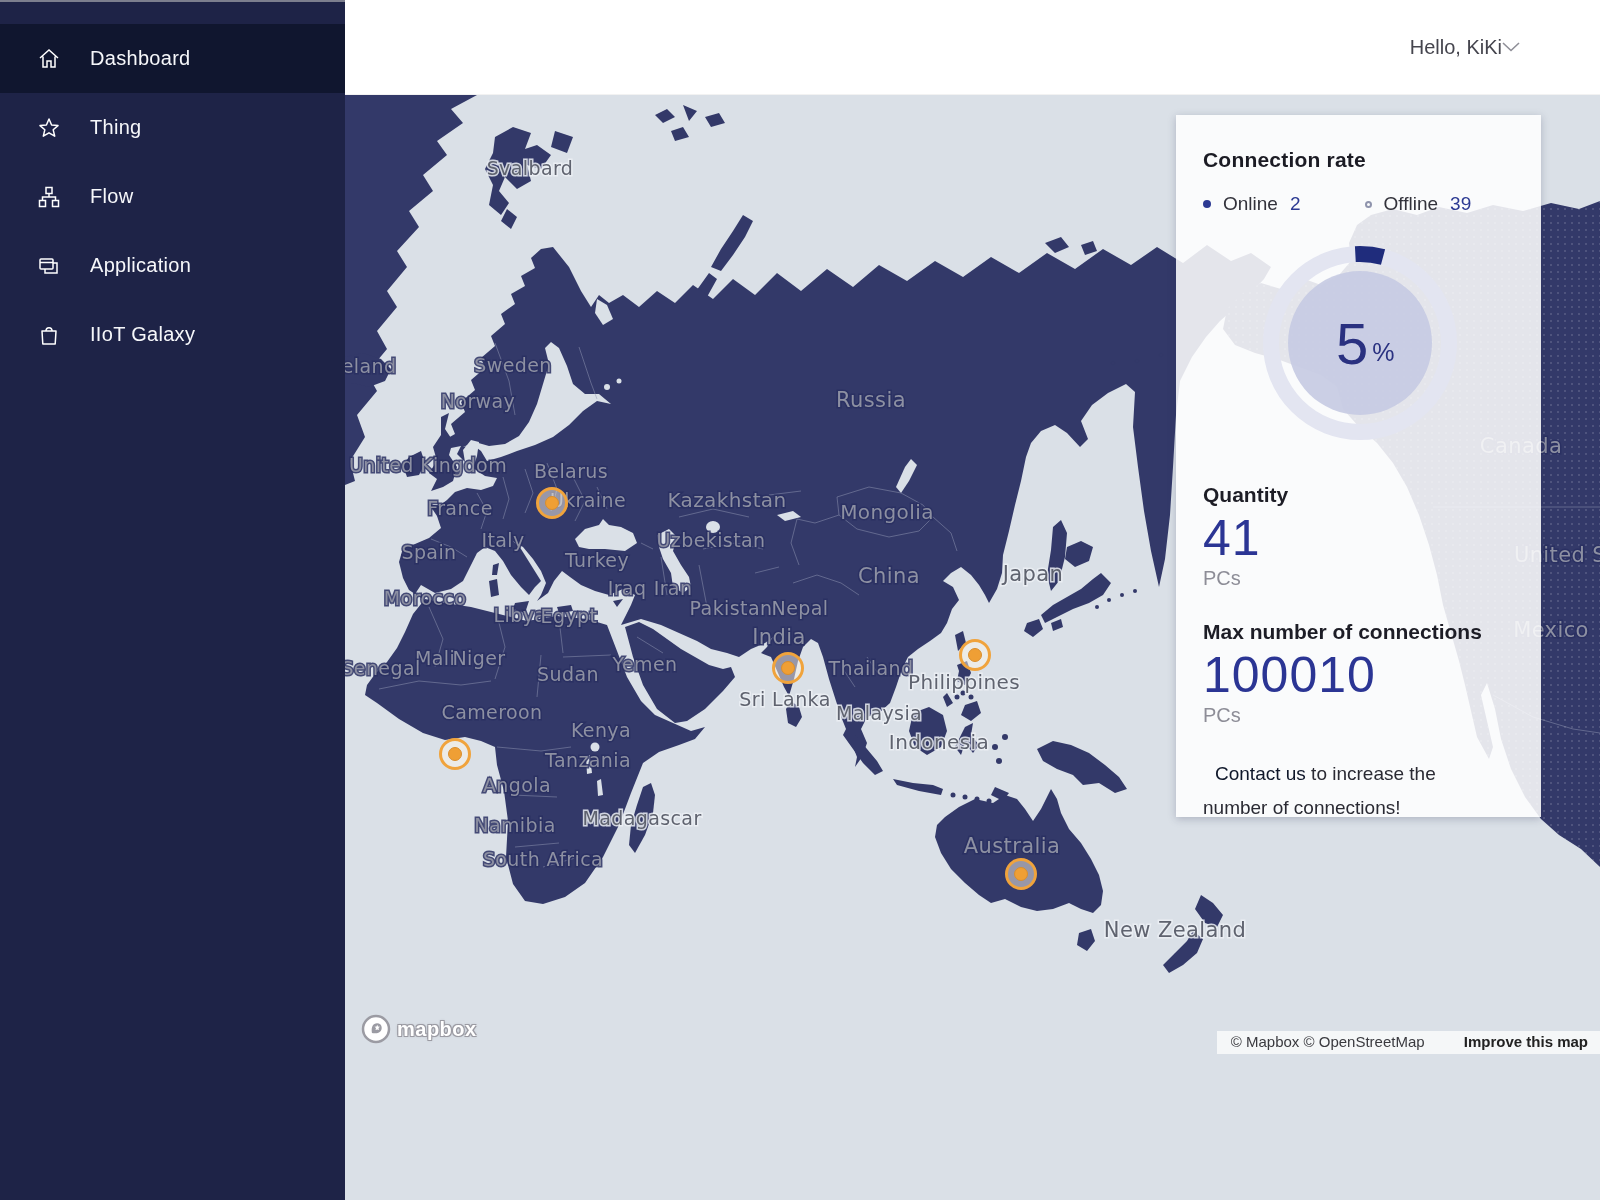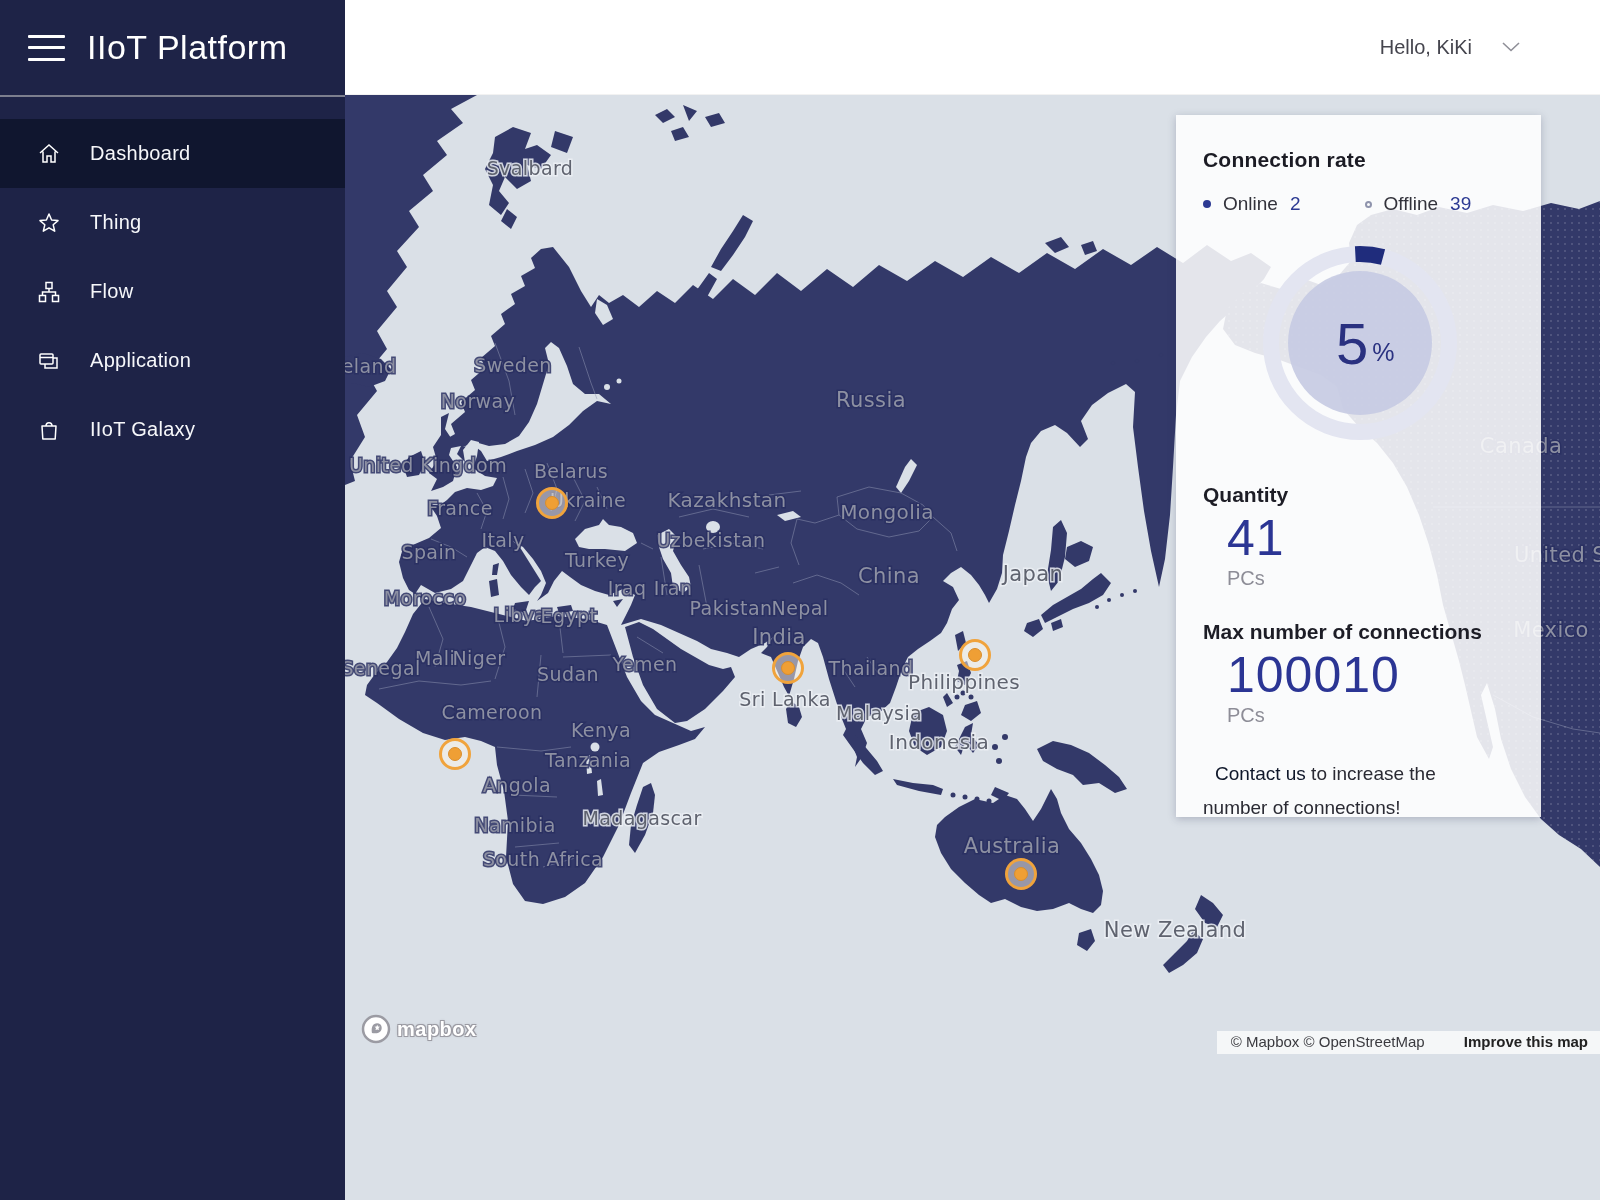--- a/index.html
+++ b/index.html
@@ -17,21 +17,21 @@
   .nav-item { height:69px; display:flex; align-items:center; padding-left:36px; cursor:pointer; }
   .nav-item.active { background:#10162f; }
   .nav-item .nicon { width:26px; height:26px; display:inline-flex; align-items:center; justify-content:center; }
   .nav-item .nicon svg { width:24px; height:24px; stroke:#fff; fill:none; stroke-width:1.5; }
   .nav-item .nlabel { color:#f6f7fa; font-size:20px; margin-left:28px; letter-spacing:.3px; }
 
   
   .topbar { position:absolute; left:345px; top:0; width:1255px; height:95px; background:#fff; z-index:20;
             display:flex; align-items:center; justify-content:flex-end; padding-right:80px;
             border-bottom:1px solid rgba(0,0,0,0.05); }
-  .user { display:flex; align-items:center; gap:30px; cursor:pointer; }
+  .user { display:flex; align-items:center; gap:0; cursor:pointer; }
   .user span { font-size:20px; color:#45454e; }
   .user svg { stroke:#8f8f98; fill:none; stroke-width:1.6; }
 
   
   .map { position:absolute; left:345px; top:95px; width:1255px; height:959px; background:#dae0e7; z-index:10; overflow:hidden; }
   .map svg.world { display:block; }
   .land { fill:#333969; }
   .water { fill:#dae0e7; }
   .border { fill:none; stroke:#9297b4; stroke-width:1; opacity:.5; }
   .clabel { font-family:"DejaVu Sans",sans-serif; letter-spacing:.4px; paint-order:stroke; text-anchor:middle; }
@@ -59,38 +59,30 @@
   .legend .lval { color:#2c3a93; margin-left:12px; }
   .donut-wrap { margin-top:18px; display:flex; justify-content:center; }
   .donut-ring { fill:none; stroke:#e3e5f1; stroke-width:16; }
   .donut-wedge { fill:#1f2c7c; }
   .donut-inner { fill:#c7cbe3; opacity:.92; }
   .pct-big { font-size:58px; font-weight:300; fill:#2a3180; font-family:"Liberation Sans",sans-serif; }
   .pct-sign { font-size:25px; fill:#2a3180; }
   .card h3 { font-size:21px; color:#1d1d26; font-weight:bold; margin-top:30px; }
   .big-row { display:flex; align-items:baseline; margin-top:2px;flex-direction:column; }
   .big-row .big { font-size:50px; font-weight:300; color:#2b3594; letter-spacing:1px; }
-  .big-row .unit { font-size:20px; color:#8d8d97; margin-left:24px; }
+  .big-row .unit { font-size:20px; color:#8d8d97; margin-left:0; }
   .contact { margin-top:30px; font-size:19px; line-height:34px; color:#2a2a33; }
   .contact a { color:#0f172a; text-decoration:none; cursor:pointer;margin-left:12px; }
 </style>
 </head>
 <body>
 
 <div class="stage">
 
   <aside class="sidebar">
-    <div class="side-header">
-      <div class="hamburger">
-          <span></span>
-          <span></span>
-          <span></span>
-        </div>
-      <h1 class="side-title">IIoT Platform</h1>
-    </div>
     <div class="side-divider"></div>
     <nav>
       <div class="nav-item active">
         <span class="nicon">
           <svg viewBox="0 0 24 24">
               <path d="M3 11 L12 3 L21 11 M6 9.5 V20 H10 V14 H14 V20 H18 V9.5"></path>
             </svg>
         </span>
         <span class="nlabel">Dashboard</span>
       </div>

